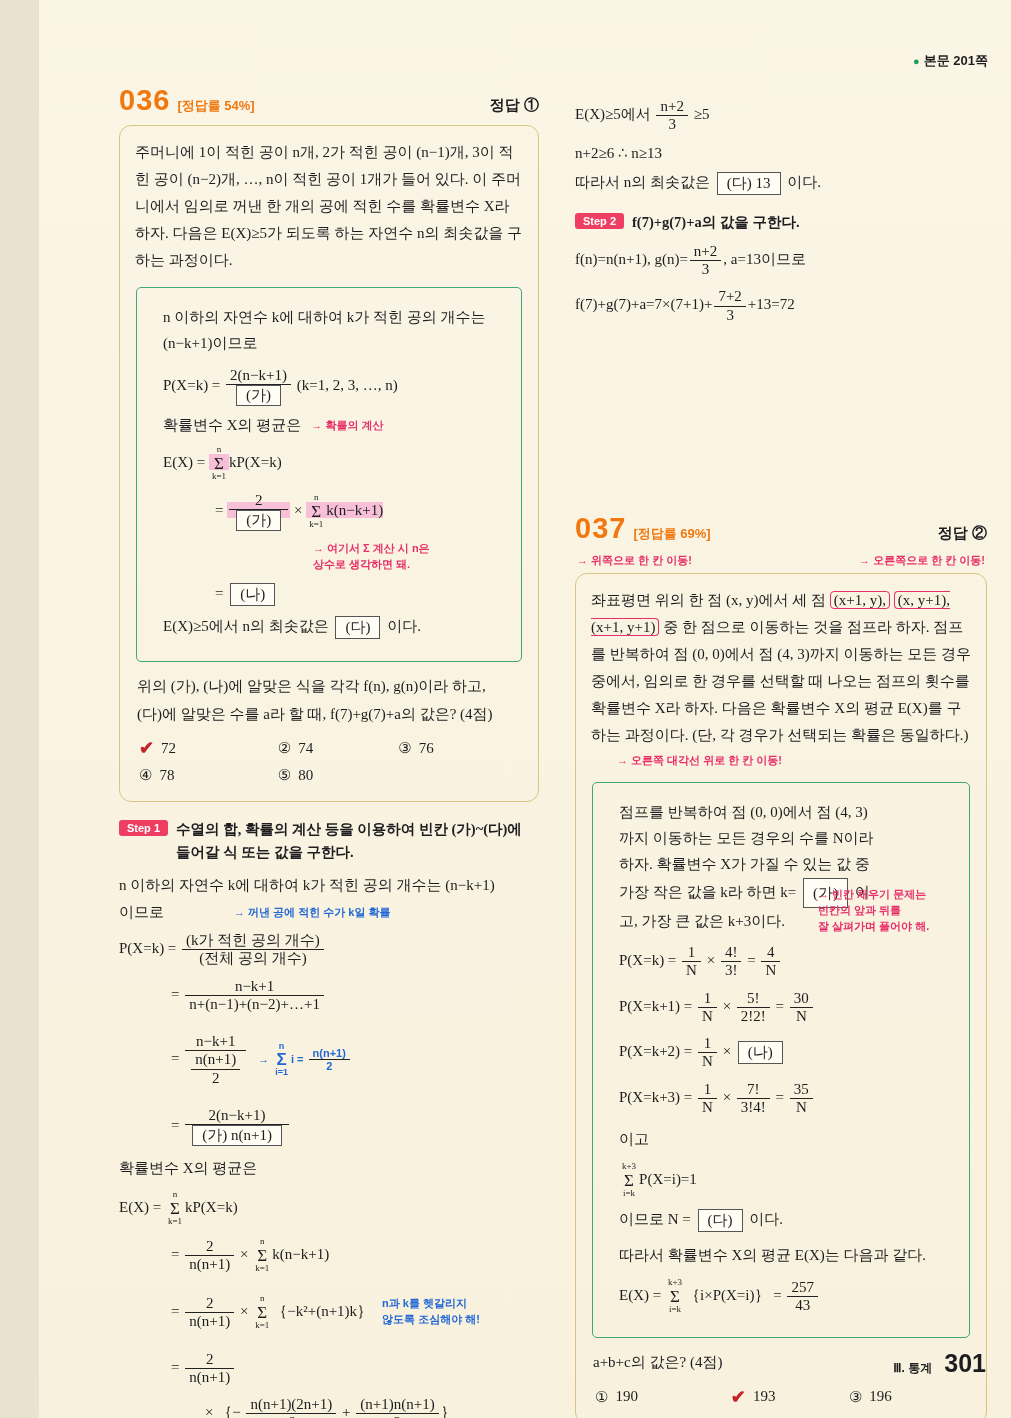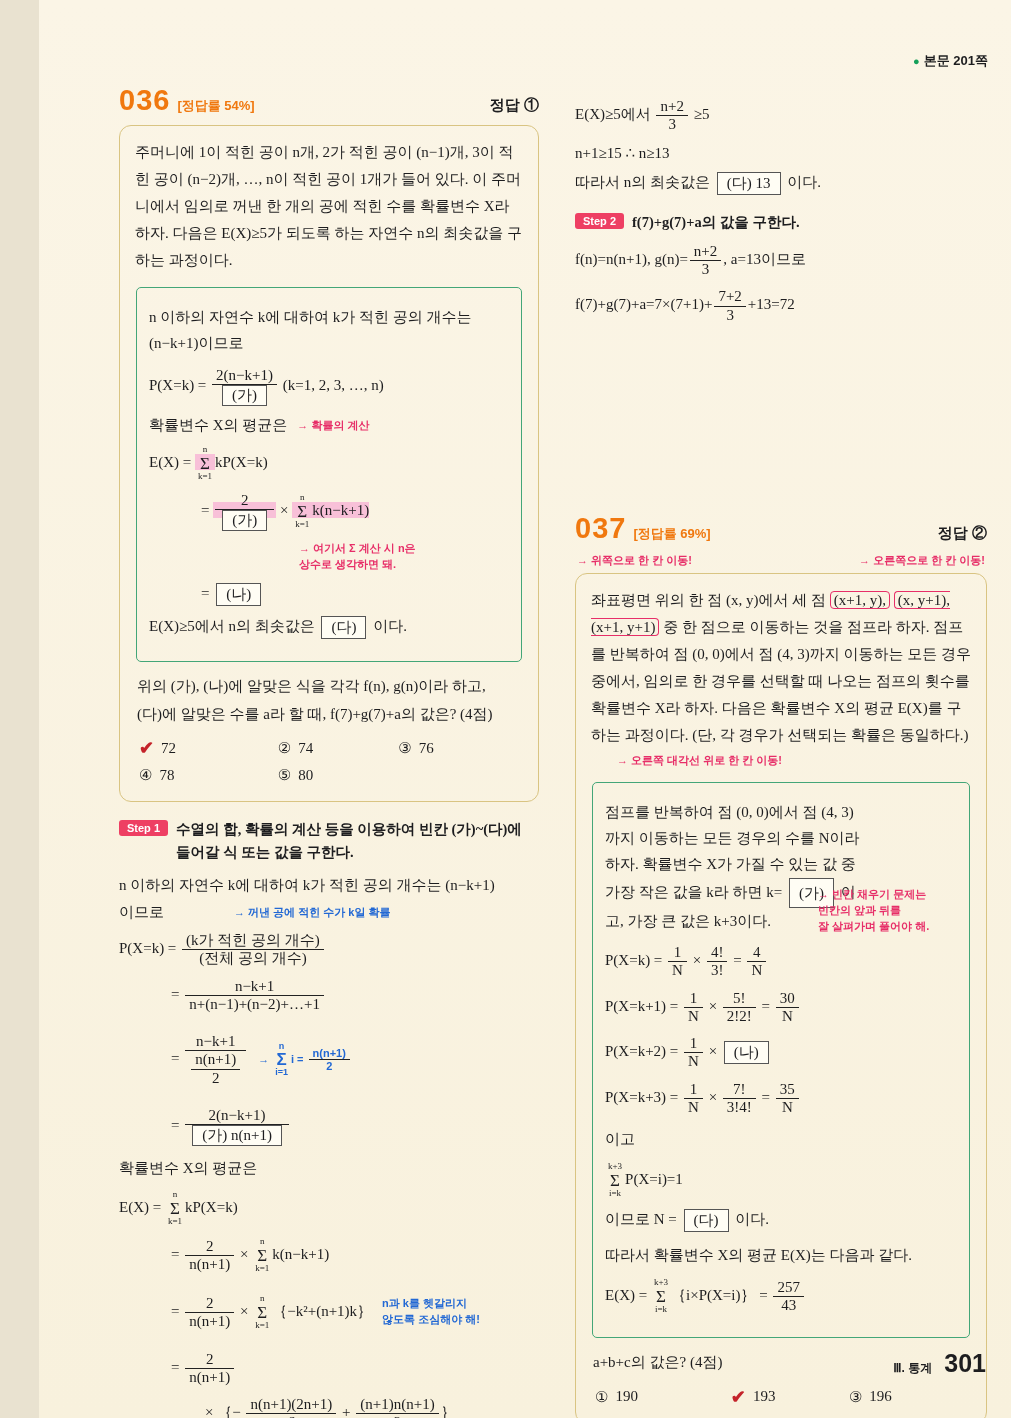--- a/index.html
+++ b/index.html
@@ -12,21 +12,21 @@
   .col-left{position:absolute;left:80px;top:84px;width:420px;}
   .col-right{position:absolute;left:536px;top:88px;width:412px;}
 
   .prob-head{display:flex;align-items:baseline;margin-bottom:8px;}
   .prob-num{color:#f0780f;font-family:"Liberation Sans",sans-serif;font-size:29px;font-weight:800;letter-spacing:1px;}
   .prob-rate{color:#f0780f;font-family:"Liberation Sans",sans-serif;font-size:13px;font-weight:700;margin-left:7px;}
   .prob-ans{margin-left:auto;font-weight:700;font-size:15px;font-family:"Liberation Sans",sans-serif;}
 
   .prob-box{border:1.2px solid #d9c482;border-radius:12px;padding:13px 15px 15px;}
   .stmt{margin:0;line-height:1.8;}
-  .green-box{border:1.4px solid #43a678;border-radius:5px;padding:12px 12px;margin:13px 1px 12px;position:relative;}
+  .green-box{border:1.4px solid #43a678;border-radius:5px;padding:12px 26px;margin:13px 1px 12px;position:relative;}
   .green-box p{margin:4px 0;line-height:1.75;}
 
   .eq{margin:10px 0;}
   .ind{margin-left:52px;}
   .ind3{margin-left:86px;}
   .line-flex{display:flex;align-items:center;gap:10px;}
 
   .frac{display:inline-flex;flex-direction:column;text-align:center;vertical-align:middle;margin:0 2px;line-height:1.15;}
   .fnum{padding:0 4px;}
   .fden{border-top:1px solid #222;padding:0 4px;}
@@ -226,21 +226,21 @@
       </div>
     </section>
   </div>
 
   <div class="col-right">
     <section>
       <div class="eq">E(X)≥5에서  <span class="frac">
             <span class="fnum">n+2</span>
             <span class="fden">3</span>
           </span> ≥5</div>
-      <div class="eq">n+1≥15   ∴ n≥13</div>
+      <div class="eq">n+2≥6   ∴ n≥13</div>
       <div class="eq">따라서 n의 최솟값은 <span class="blank">(다) 13</span> 이다.</div>
       <div class="step-row">
         <span class="step-badge">Step 2</span>
         <span class="step-title">f(7)+g(7)+a의 값을 구한다.</span>
       </div>
       <div class="eq">f(n)=n(n+1), g(n)=<span class="frac">
             <span class="fnum">n+2</span>
             <span class="fden">3</span>
           </span>, a=13이므로</div>
       <div class="eq">f(7)+g(7)+a=7×(7+1)+<span class="frac">

